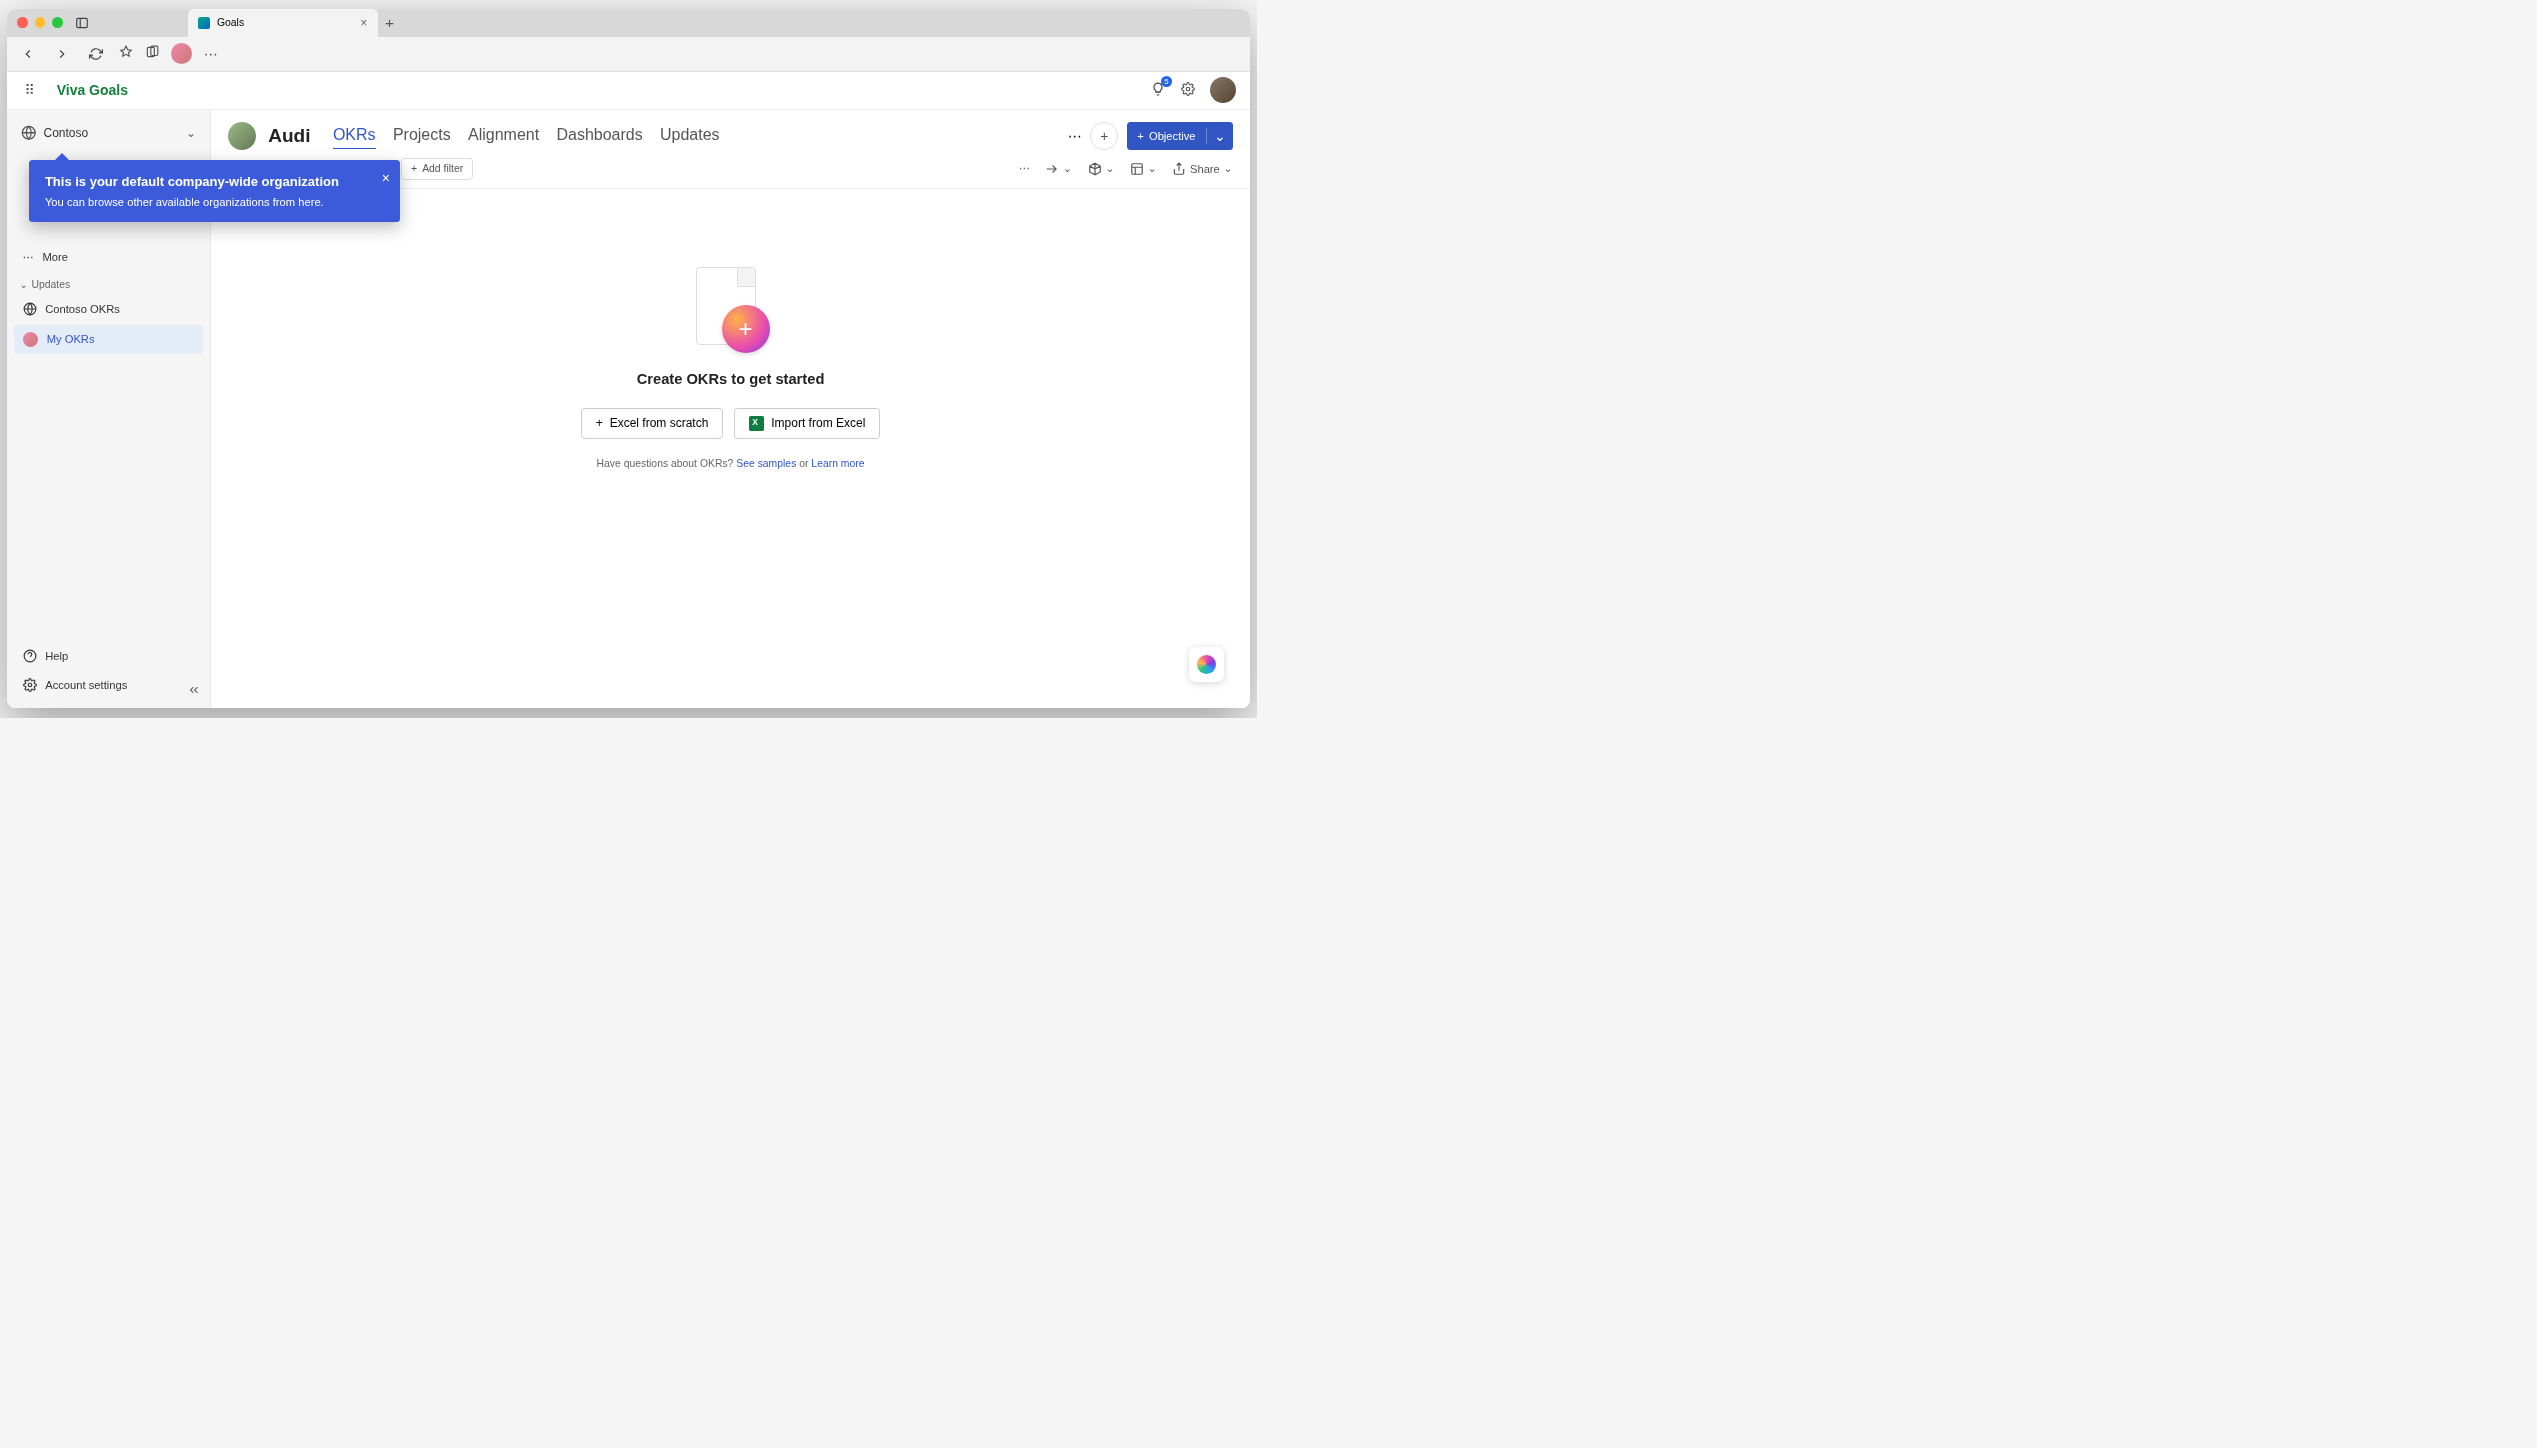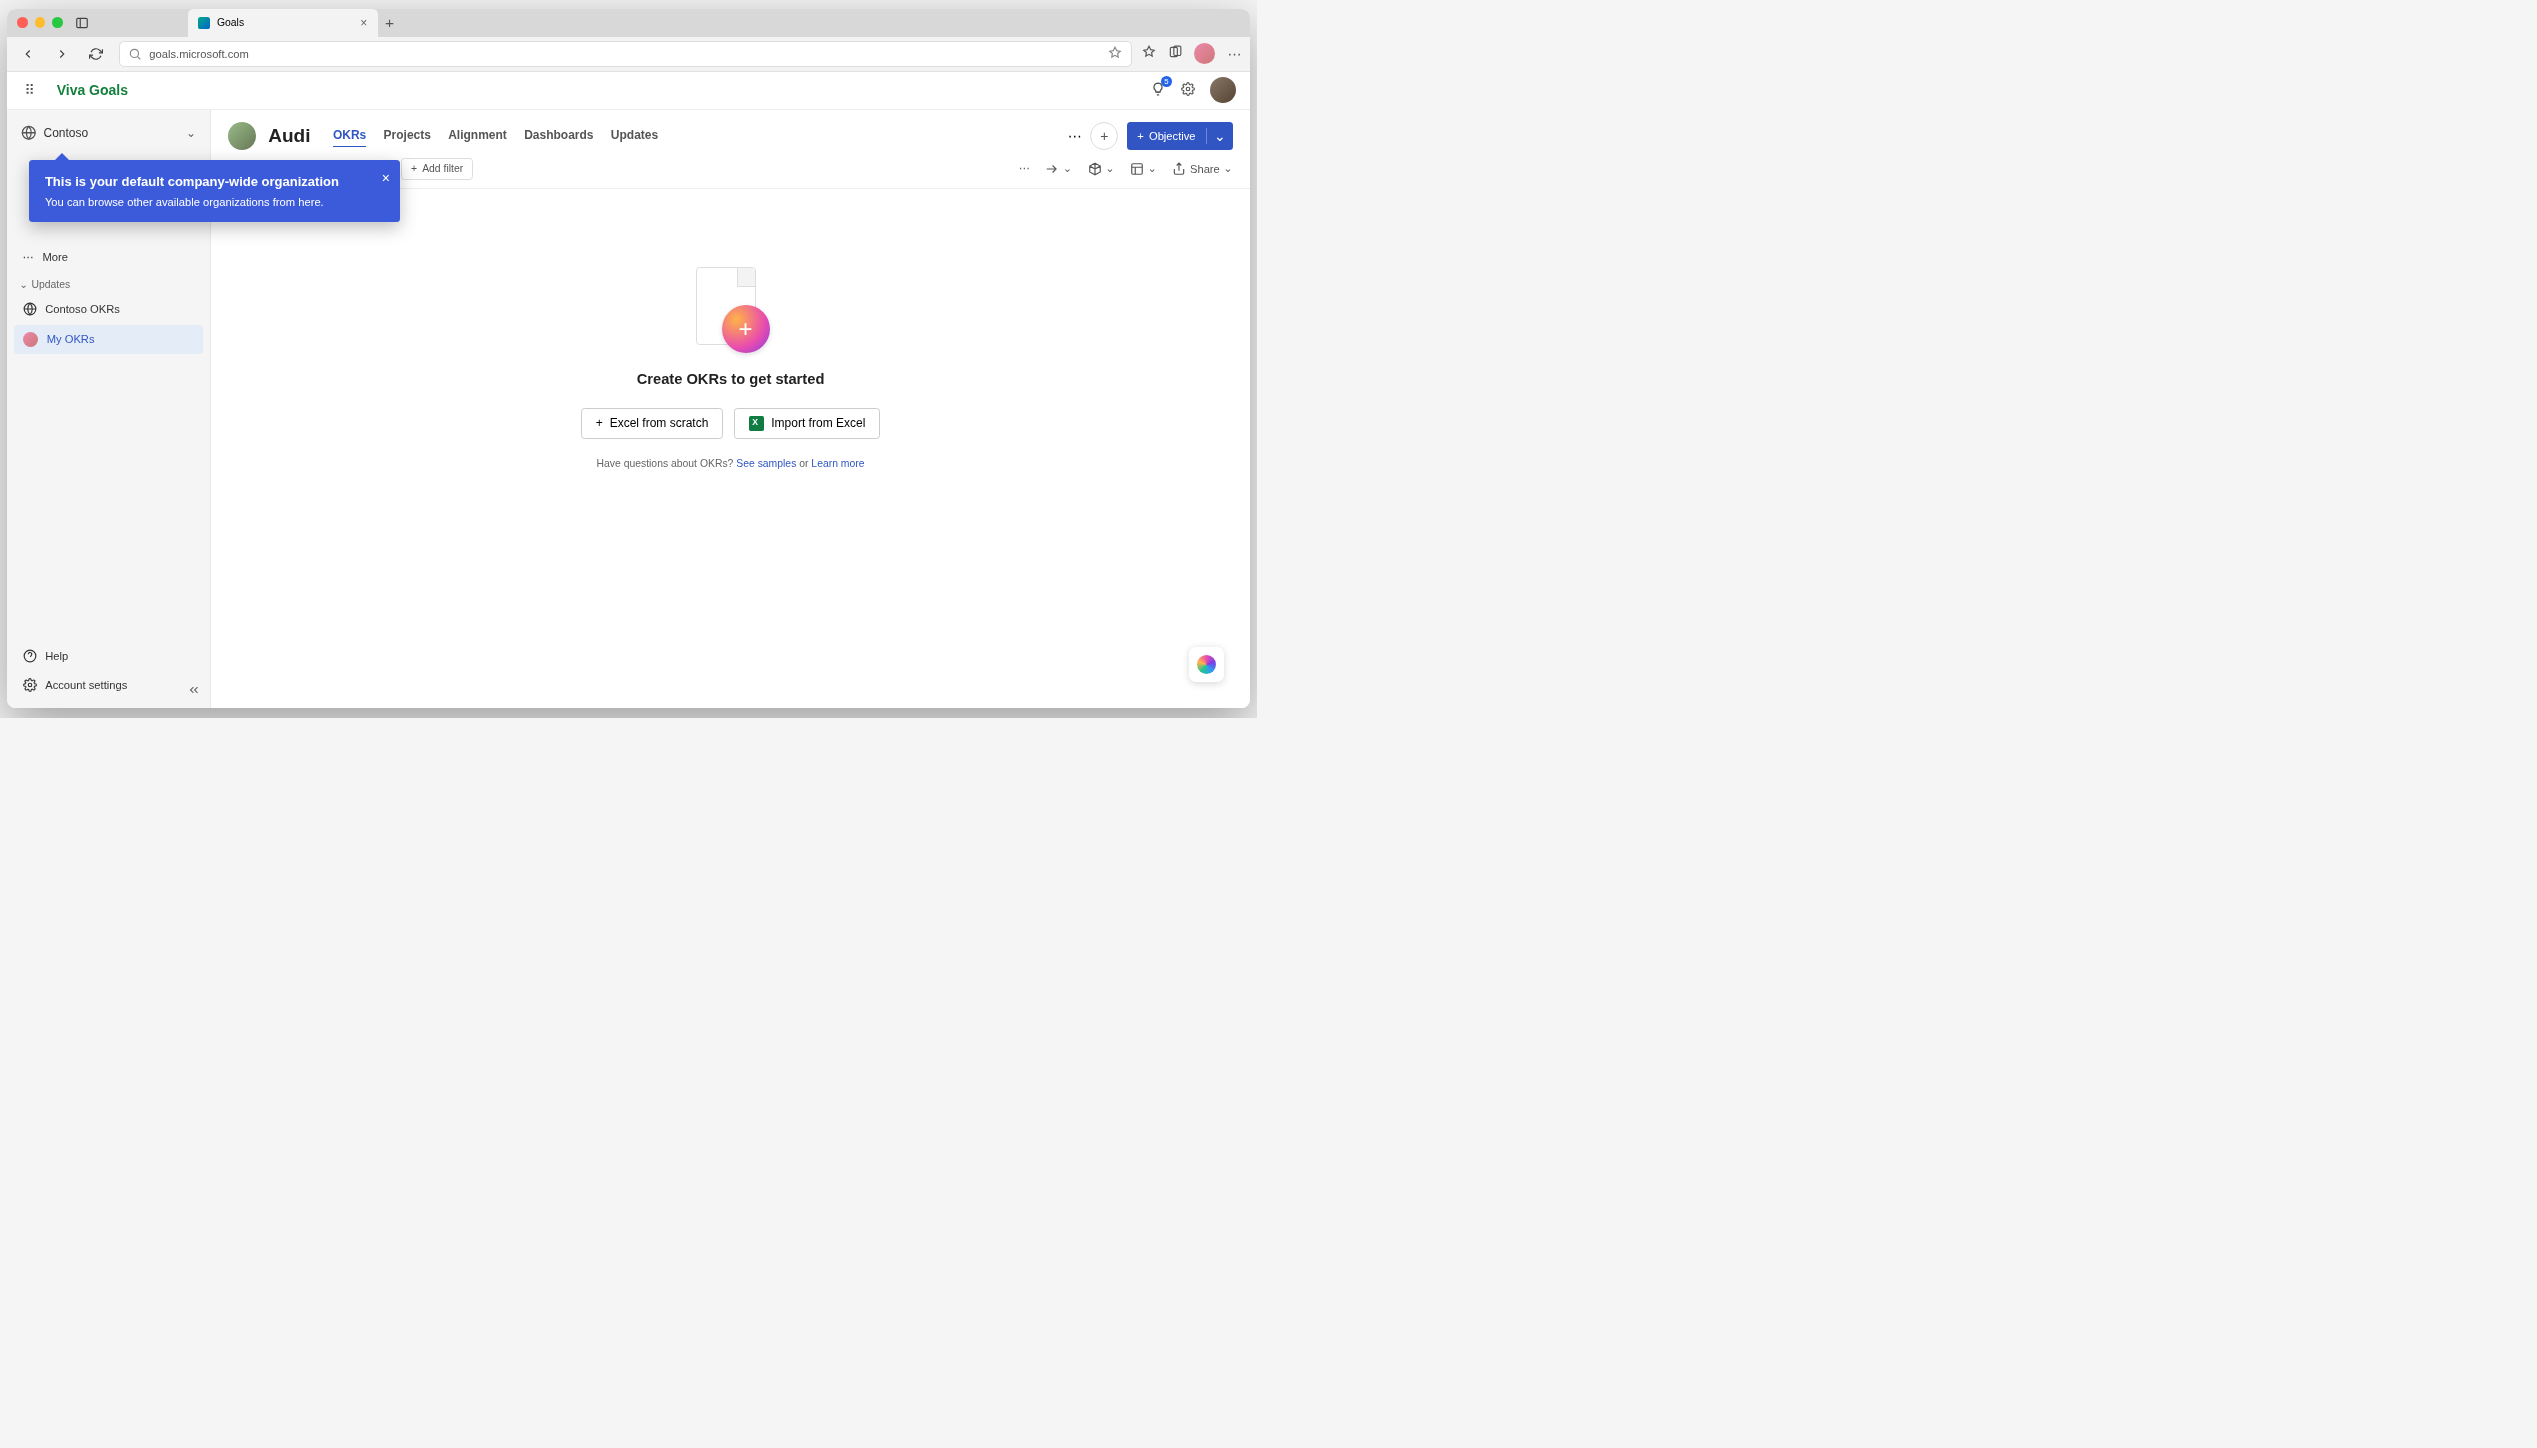--- a/index.html
+++ b/index.html
@@ -57,21 +57,21 @@
   .callout h4 { font-size: 13px; font-weight: 600; margin-bottom: 7px; padding-right: 17.3px; }
   .callout p { font-size: 11.2px; }
   .callout .close { position: absolute; top: 10.4px; right: 10.4px; cursor: pointer; font-size: 14px; }
 
   
   .main { flex: 1; background: #fff; display: flex; flex-direction: column; }
   .main-hdr { display: flex; align-items: center; padding: 12px 17.3px 0; gap: 12px; }
   .avatar-lg { width: 28px; height: 28px; border-radius: 50%; background: linear-gradient(135deg,#9b8,#675); }
   .page-title { font-size: 19px; font-weight: 700; color: #222; }
   .tabs { display: flex; gap: 17.3px; margin-left: 10.4px; }
-  .tab-link { font-size: 12px; color: #555; cursor: pointer; padding: 3.5px 0; font-weight: bold; }
+  .tab-link { font-size: 16px; color: #555; cursor: pointer; padding: 3.5px 0; }
   .tab-link.active { color: #3156c4; border-bottom: 1.7px solid #3156c4; }
   .main-hdr-right { margin-left: auto; display: flex; align-items: center; gap: 8.6px; }
   .icon-btn { width: 28px; height: 28px; border: 0.9px solid #ddd; border-radius: 50%; display: flex; align-items: center; justify-content: center; cursor: pointer; color: #555; }
   .primary-btn { background: #3156c4; color: #fff; border-radius: 3.5px; display: flex; align-items: center; height: 28px; }
   .primary-btn .main-part { padding: 0 10.4px; display: flex; align-items: center; gap: 5.2px; font-size: 11.2px; }
   .primary-btn .split { border-left: 0.9px solid rgba(255,255,255,0.3); padding: 0 7px; }
 
   .toolbar { display: flex; align-items: center; padding: 8.6px 17.3px; border-bottom: 0.9px solid #eee; gap: 8.6px; }
   .filter-btn { border: 0.9px solid #ddd; border-radius: 3.5px; padding: 4.3px 8.6px; font-size: 10.4px; color: #555; display: flex; align-items: center; gap: 5.2px; cursor: pointer; }
   .toolbar-right { margin-left: auto; display: flex; align-items: center; gap: 15.5px; color: #555; }
@@ -133,32 +133,20 @@
         <svg viewBox="0 0 24 24" fill="none" stroke="currentColor" stroke-width="2">
           <path d="M9 18l6-6-6-6"></path>
         </svg>
       </div>
     <div class="nav-btn">
         <svg viewBox="0 0 24 24" fill="none" stroke="currentColor" stroke-width="2">
           <path d="M23 4v6h-6M1 20v-6h6"></path>
           <path d="M3.5 9a9 9 0 0114.8-3.4L23 10M1 14l4.7 4.4A9 9 0 0020.5 15"></path>
         </svg>
       </div>
-    <div class="addrbar">
-      <svg viewBox="0 0 24 24" fill="none" stroke="#888" stroke-width="2">
-          <circle cx="11" cy="11" r="7"></circle>
-          <line x1="21" y1="21" x2="16" y2="16"></line>
-        </svg>
-      <span>goals.microsoft.com</span>
-      <span style="margin-left:auto">
-        <svg viewBox="0 0 24 24" fill="none" stroke="#888" stroke-width="2">
-            <path d="M12 2l3 6 6 1-4.5 4 1 6-5.5-3-5.5 3 1-6L3 9l6-1z"></path>
-          </svg>
-      </span>
-    </div>
     <div class="addr-icons-right">
       <span><svg viewBox="0 0 24 24" fill="none" stroke="currentColor" stroke-width="2">
             <path d="M12 2l3 6 6 1-4.5 4 1 6-5.5-3-5.5 3 1-6L3 9l6-1z"></path>
           </svg></span>
       <span><svg viewBox="0 0 24 24" fill="none" stroke="currentColor" stroke-width="2">
             <rect x="4" y="4" width="12" height="16" rx="2"></rect>
             <rect x="10" y="2" width="12" height="16" rx="2"></rect>
           </svg></span>
       <span class="avatar-sm"></span>
       <span>⋯</span>

